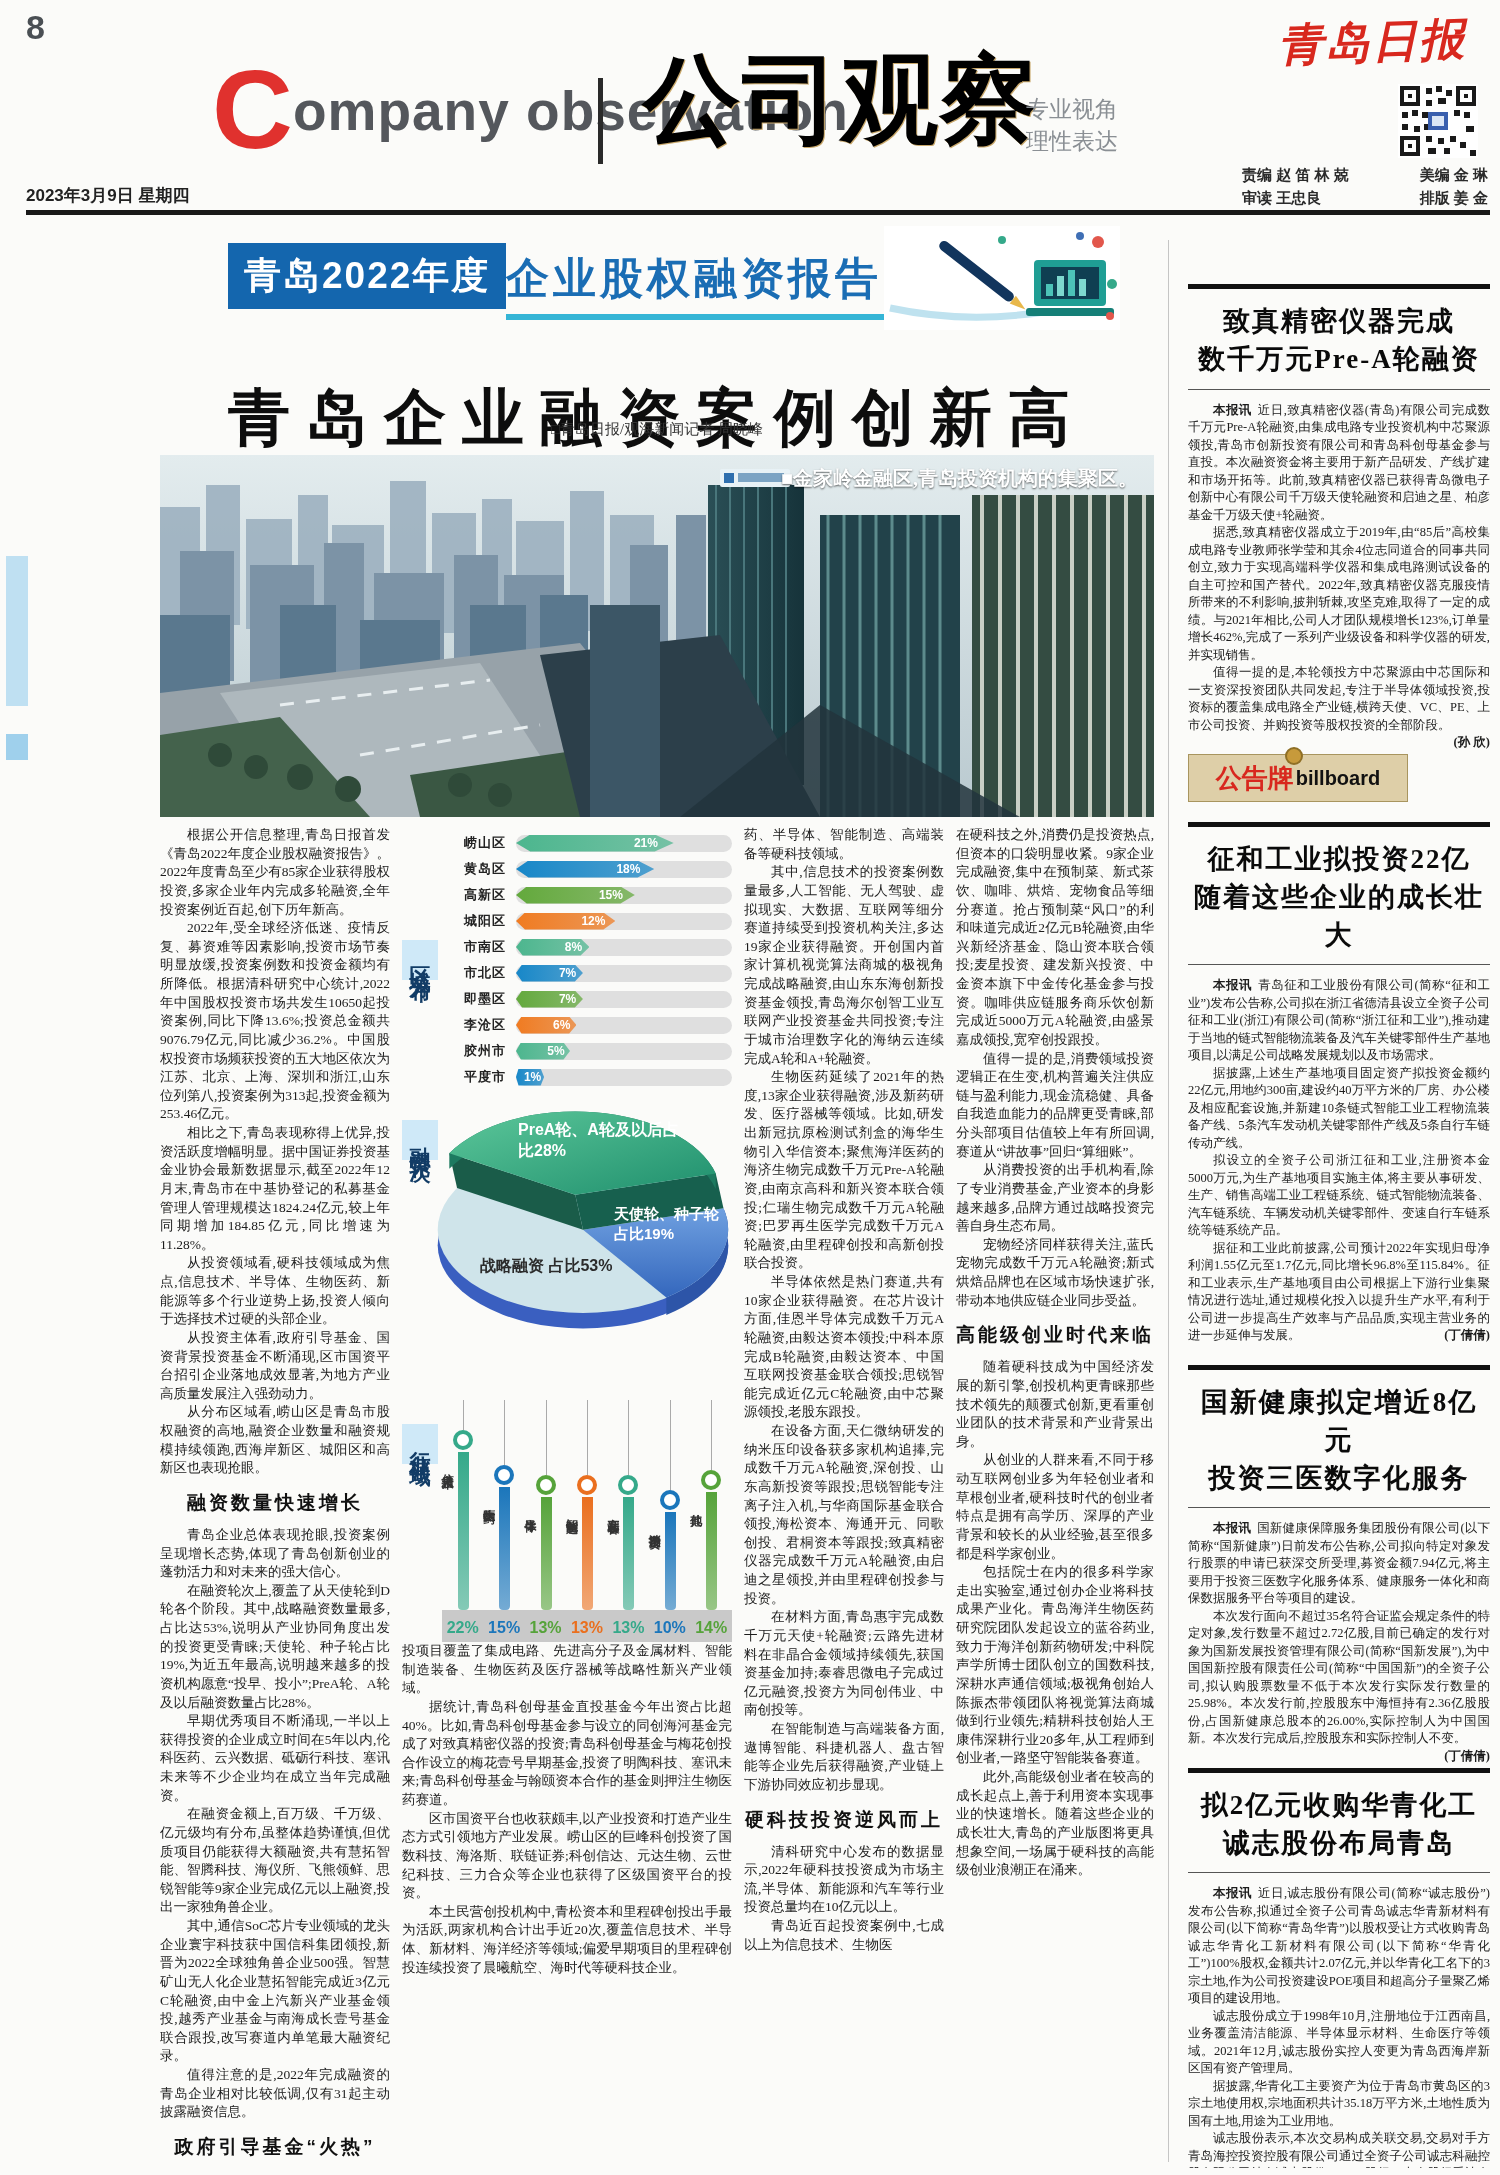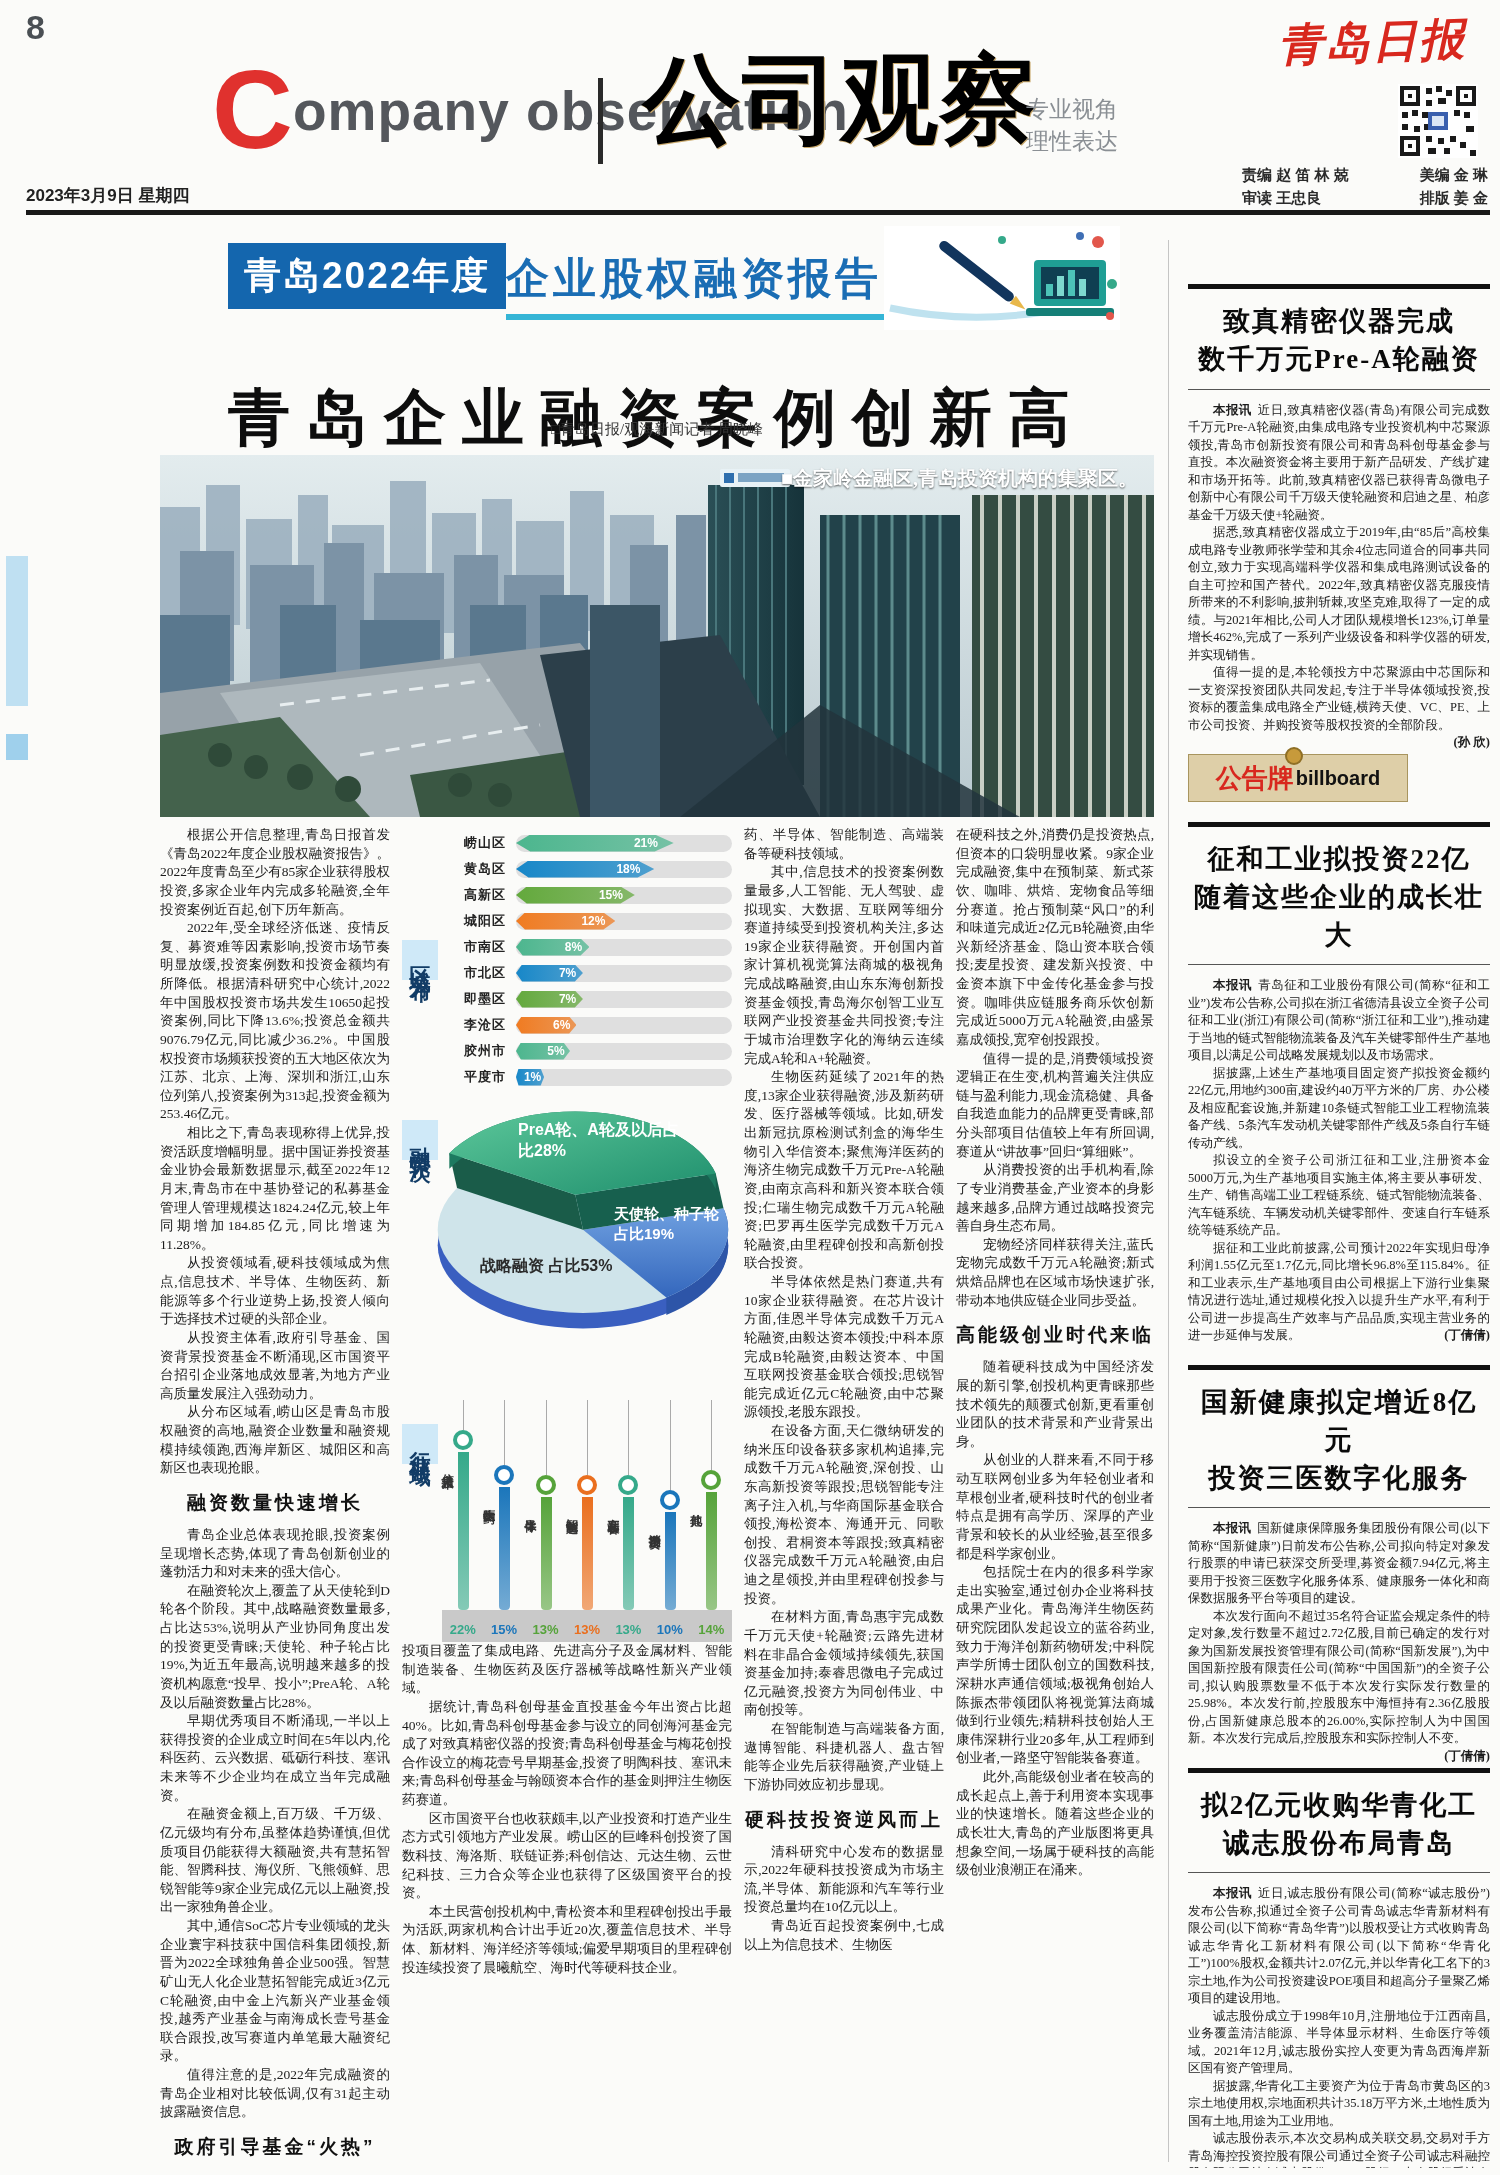--- a/index.html
+++ b/index.html
@@ -79,21 +79,21 @@
   .pins{position:absolute;left:40px;right:0;top:0;bottom:0;display:flex;}
   .pin{position:relative;flex:1;}
   .pin-strip{position:absolute;left:40px;right:0;bottom:0;height:32px;background:#c9c9c9;}
   .pin-stick{position:absolute;left:50%;top:0;width:1px;background:#aaa;}
   .pin-ring{position:absolute;left:50%;margin-left:-10px;width:20px;height:20px;border-radius:50%;
             border:4px solid #000;background:#fff;box-sizing:border-box;}
   .pin-col{position:absolute;left:50%;margin-left:-5px;width:11px;bottom:32px;border-radius:0 0 4px 4px;}
   .pin-name{position:absolute;left:50%;margin-left:-24px;writing-mode:vertical-rl;text-orientation:upright;
             font-size:12px;font-weight:bold;color:#333;letter-spacing:1px;
             font-family:"Liberation Sans",sans-serif;}
-  .pin-val{position:absolute;left:0;right:0;bottom:5px;text-align:center;font-size:13px;font-weight:900;
+  .pin-val{position:absolute;left:0;right:0;bottom:5px;text-align:center;font-size:16px;font-weight:900;
            font-family:"Liberation Sans",sans-serif;}
   
   .v-sep{position:absolute;left:1168px;top:240px;width:1px;height:1922px;background:#c5c5c5;}
   .sidebar{position:absolute;left:1188px;top:284px;width:302px;height:1884px;overflow:hidden;}
   .sb-rule{height:5px;background:#111;margin:0 0 14px;}
   .sb-title{text-align:center;font-size:27px;font-weight:900;letter-spacing:2px;line-height:1.4;
             color:#0a0a0a;margin-bottom:10px;}
   .sb-underline{height:1px;background:#555;margin-bottom:12px;}
   .sb-body p{margin:0;font-size:12.5px;line-height:1.4;text-align:justify;text-indent:2em;}
   .sb-article{margin-bottom:20px;}

